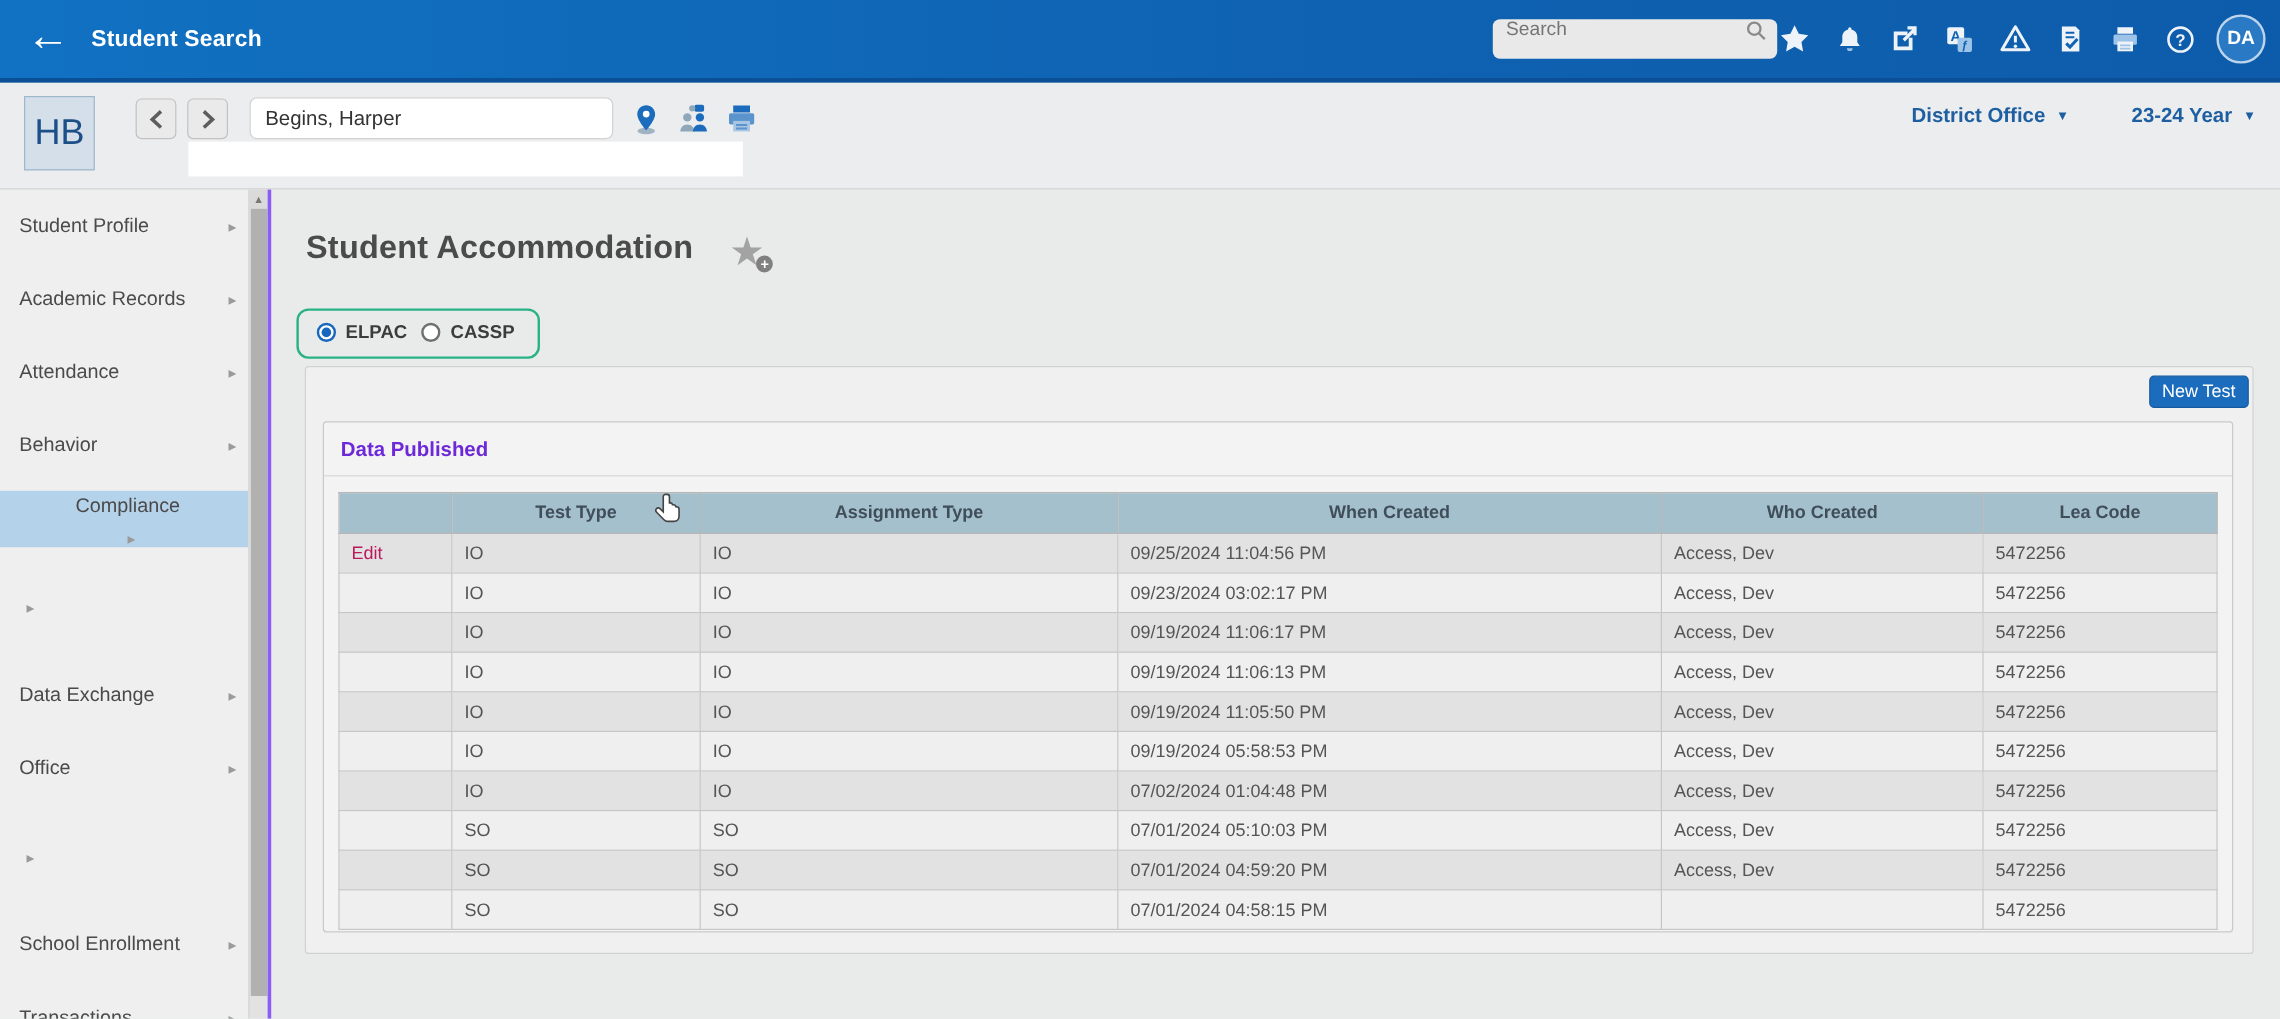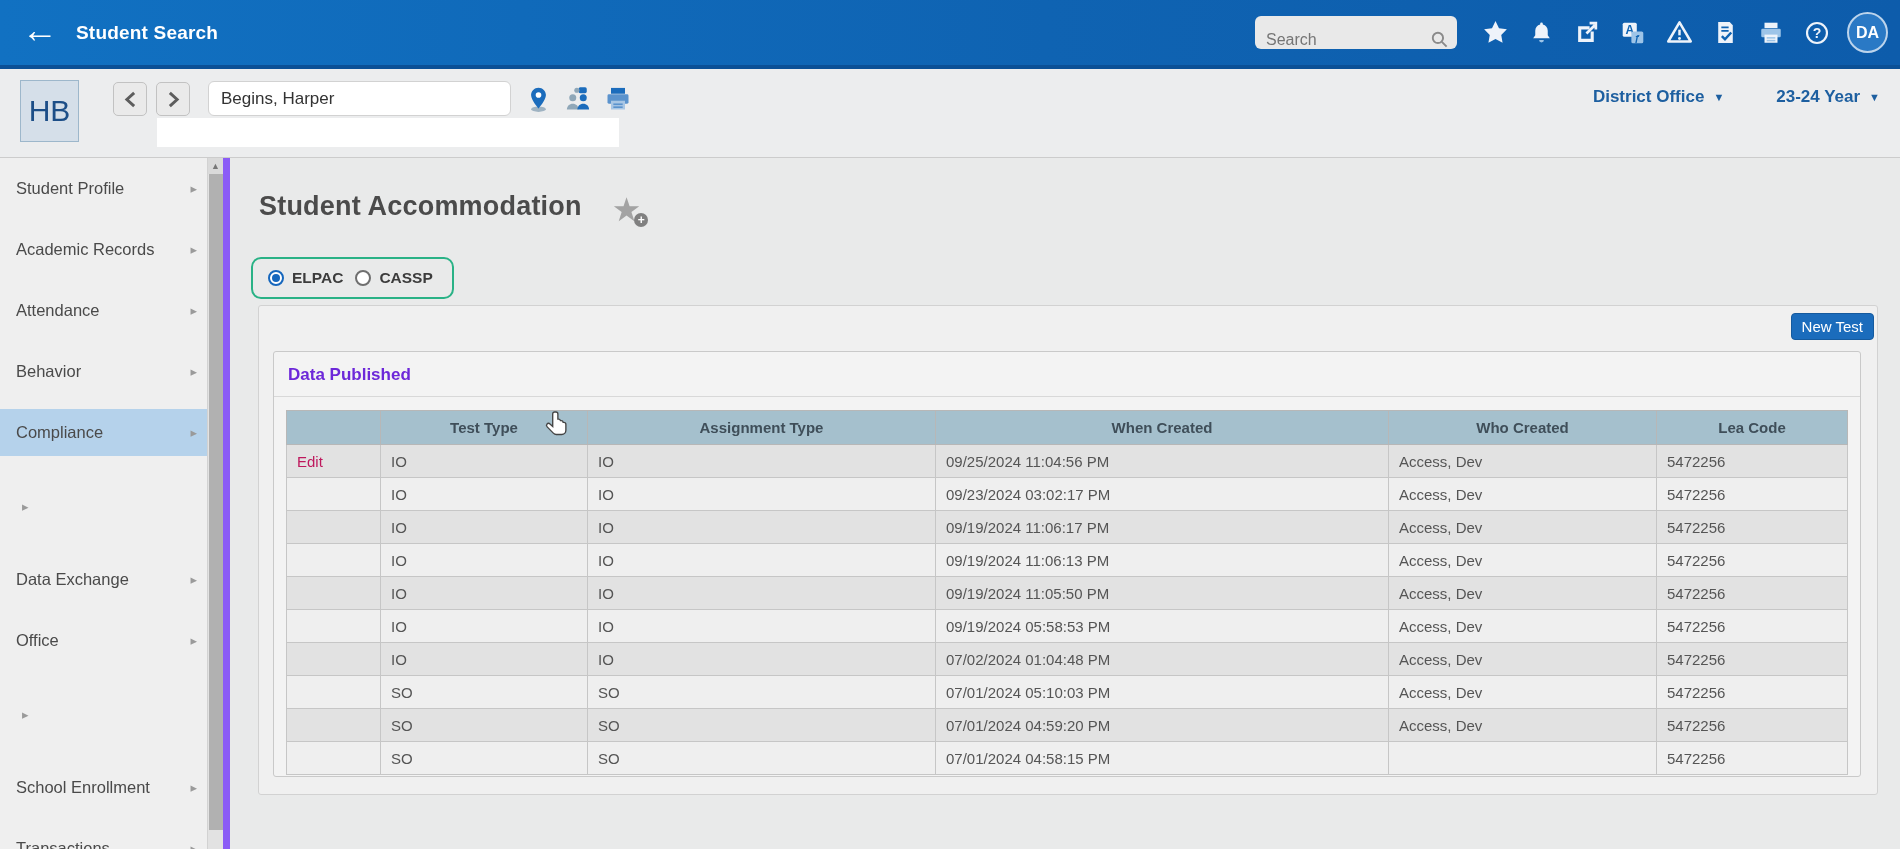--- a/index.html
+++ b/index.html
@@ -5,22 +5,22 @@
   * { box-sizing: border-box; margin: 0; padding: 0; }
   html,body { width:1900px; height:849px; overflow:hidden; }
   body { font-family:"Liberation Sans", sans-serif; background:#e9eaea; position:relative; }
 
   
   .top-header { height:69px; background:linear-gradient(90deg,#1171c2 0%, #0f63b2 55%, #0d5cab 100%);
     border-bottom:4px solid #0b5096; display:flex; align-items:center; padding:0 12px 0 14px; }
   .back-arrow { color:#fff; font-size:36px; font-weight:700; line-height:0.8; margin:0 18px 4px 8px; cursor:pointer; }
   .header-title { color:#fff; font-size:19px; font-weight:700; letter-spacing:0.2px; }
   .header-spacer { flex:1; }
-  .search-box { width:202px; height:33px; background:#e9e9e9; border-radius:6px; display:flex; align-items:flex-end;
-    padding:0 8px 0 11px; margin-right:24px; }
+  .search-box { width:237px; height:33px; background:#e9e9e9; border-radius:6px; display:flex; align-items:flex-start;
+    padding:0 8px 0 11px; }
   .search-box input { border:none; background:transparent; flex:1; min-width:0; font-size:16px; color:#444; outline:none;
     font-family:"Liberation Sans", sans-serif; }
   .header-icons { display:flex; align-items:center; gap:18px; margin-right:16px; }
   .hicon { width:28px; height:28px; display:flex; align-items:center; justify-content:center; cursor:pointer; }
   .avatar { width:41px; height:41px; border-radius:50%; background:#2a79c5; border:2px solid #bcd4ec; color:#fff;
     font-weight:700; font-size:16px; display:flex; align-items:center; justify-content:center; cursor:pointer; }
 
   
   .student-bar { height:89px; background:#ecedee; position:relative; border-bottom:1px solid #cccccc; }
   .initials-box { position:absolute; left:20px; top:11px; width:59px; height:62px; background:#d5dfe9;
@@ -39,35 +39,35 @@
   .dropdown .caret { font-size:11px; }
 
   
   .content { display:flex; height:691px; }
   .sidebar { width:223px; background:#efefef; position:relative; flex:none; }
   .sidebar-nav { width:207px; }
   .nav-item { min-height:61px; display:flex; align-items:center; justify-content:space-between;
     padding:0 10px 0 16px; font-size:16.5px; color:#4a4a4a; cursor:pointer; }
   .nav-item .nav-label { line-height:1.6; }
   .nav-item.tall { min-height:86px; }
-  .nav-item.active { background:#b5d2eb; min-height:47px; margin:7px 0; }
+  .nav-item.active { background:#b5d2eb; min-height:47px; margin:7px 0;flex-direction:column; }
   .nav-arrow { color:#9a9a9a; font-size:13px; flex:none; margin-left:6px; }
   .sidebar-scroll { position:absolute; right:0; top:0; width:16px; height:100%; background:#e2e2e2;
     border-left:1px solid #d2d2d2; }
   .scroll-up { height:16px; background:#dadada; color:#777; font-size:9px; text-align:center; line-height:16px; cursor:pointer; }
   .scroll-thumb { position:absolute; top:16px; left:1px; width:14px; height:656px; background:#b1b1b1; cursor:pointer; }
 
-  .main { flex:1; background:#e9eaea; border-left:7px solid #8b5cf6; position:relative; }
+  .main { flex:1; background:#e9eaea; border-left:3px solid #8b5cf6; position:relative; }
   .page-title-row { position:absolute; left:29px; top:33px; display:flex; align-items:flex-start; gap:30px; }
   .page-title { font-size:27px; font-weight:700; color:#4b4b4b; letter-spacing:0.2px; }
   .fav-star { position:relative; color:#a3a3a3; font-size:33px; line-height:1; margin-top:2px; cursor:pointer; }
   .fav-star .plus-badge { position:absolute; right:-7px; bottom:-1px; width:14px; height:14px; background:#808080;
     border-radius:50%; color:#fff; font-size:12px; line-height:14px; text-align:center; font-weight:700; }
 
-  .radio-group { position:absolute; left:21px; top:99px; display:inline-flex; align-items:center; gap:8px;
+  .radio-group { position:absolute; left:21px; top:99px; display:inline-flex; gap:8px;
     border:2px solid #29b286; border-radius:10px; padding:10px 15px; }
   .radio { width:16px; height:16px; border-radius:50%; background:#fff; border:2px solid #6f6f6f; position:relative;
     cursor:pointer; flex:none; }
   .radio.selected { border-color:#1667bd; }
   .radio.selected::after { content:""; position:absolute; left:2px; top:2px; width:8px; height:8px; border-radius:50%;
     background:#1667bd; }
   .radio-label { font-size:15.5px; font-weight:700; color:#3c3c3c; margin-right:4px; }
 
   .outer-panel { position:absolute; left:28px; top:147px; right:22px; height:490px; background:#f0f0f0;
     border:1px solid #d2d2d2; border-radius:3px; }

